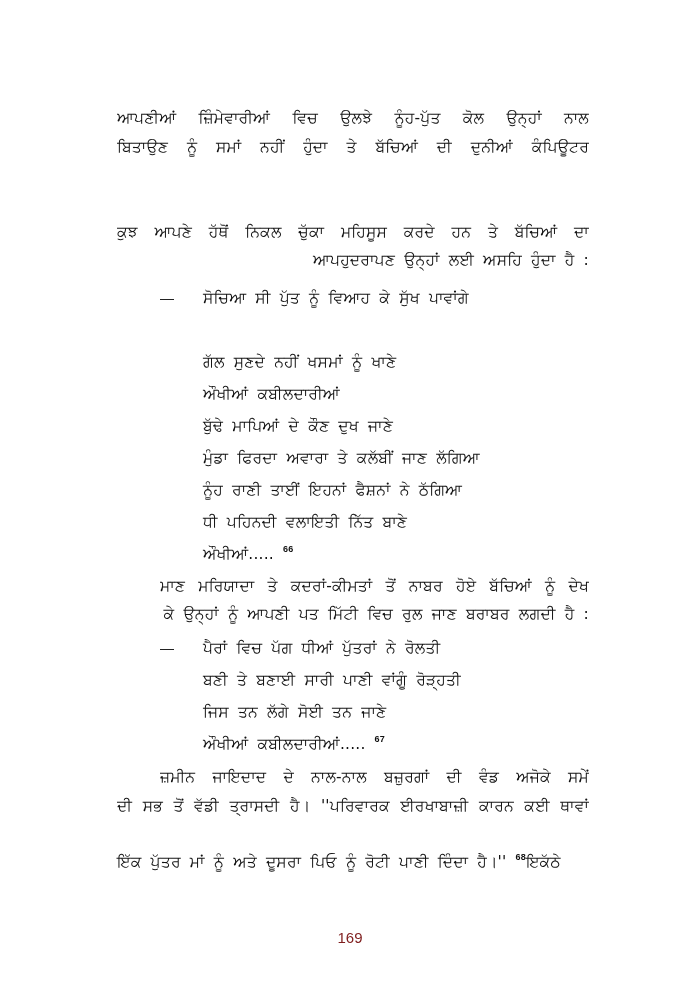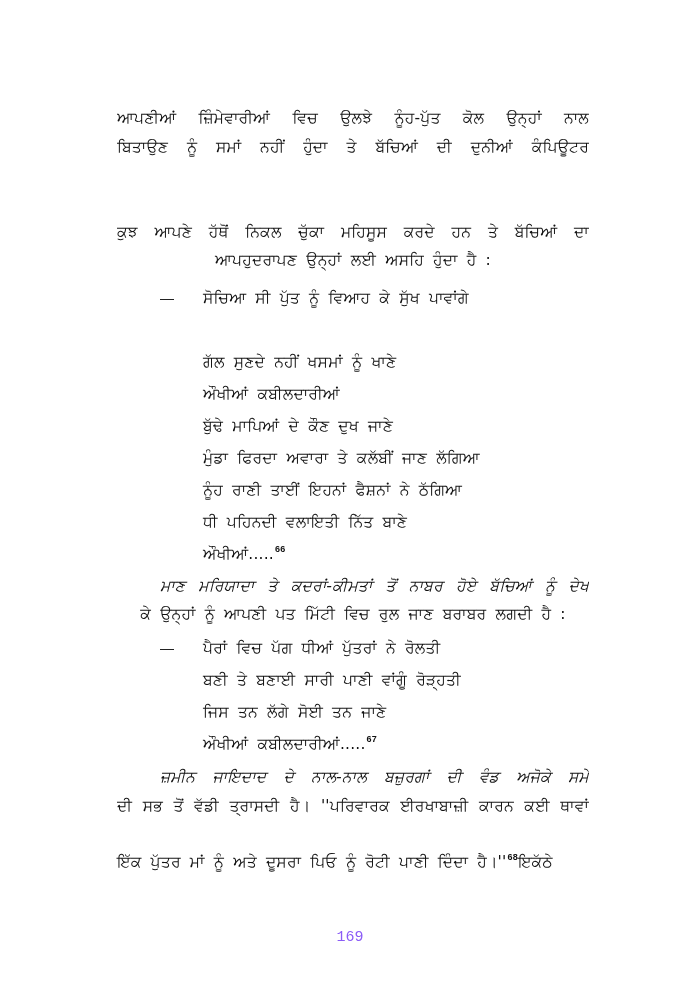--- a/index.html
+++ b/index.html
@@ -31,22 +31,22 @@
       letter-spacing: 0.2px;
       word-spacing: 4px;
     }
     .justify {
       text-align: justify;
       text-align-last: justify;
       white-space: normal;
       height: 20px;
       overflow: hidden;
     }
-    .left { text-align: center; }
-    .indent { left: 160px; width: 429px; font-style: italic; }
+    .left { text-align: right; }
+    .indent { left: 160px; width: 429px; }
     .dash {
       position: absolute;
       left: 160px;
       width: 14px;
       height: 1.4px;
       background: #222;
     }
     .verse {
       position: absolute;
       left: 203px;
@@ -55,31 +55,31 @@
       white-space: nowrap;
       word-spacing: 4px;
       letter-spacing: 0.2px;
     }
     sup.fn {
       font-family: "Liberation Sans", sans-serif;
       font-weight: bold;
       font-size: 9px;
       vertical-align: 7px;
       line-height: 0;
-      margin-left: 1px;
+      margin-left: 9px;
     }
     .page-number {
       position: absolute;
       left: 0;
       width: 700px;
       top: 929px;
       text-align: center;
-      font-family: Liberation Mono, monospace;
+      font-family: Liberation Sans, sans-serif;
       font-size: 15px;
-      color: #8b5cf6;
+      color: #7f1d1d;
     }
   </style>
 </head>
 <body>
 
 <div class="page">
 
   <div class="line justify" style="top:108px">ਆਪਣੀਆਂ ਜ਼ਿੰਮੇਵਾਰੀਆਂ ਵਿਚ ਉਲਝੇ ਨੂੰਹ-ਪੁੱਤ ਕੋਲ ਉਨ੍ਹਾਂ ਨਾਲ</div>
   <div class="line justify" style="top:137px">ਬਿਤਾਉਣ ਨੂੰ ਸਮਾਂ ਨਹੀਂ ਹੁੰਦਾ ਤੇ ਬੱਚਿਆਂ ਦੀ ਦੁਨੀਆਂ ਕੰਪਿਊਟਰ</div>
   <div class="line justify" style="top:222px">ਕੁਝ ਆਪਣੇ ਹੱਥੋਂ ਨਿਕਲ ਚੁੱਕਾ ਮਹਿਸੂਸ ਕਰਦੇ ਹਨ ਤੇ ਬੱਚਿਆਂ ਦਾ</div>

